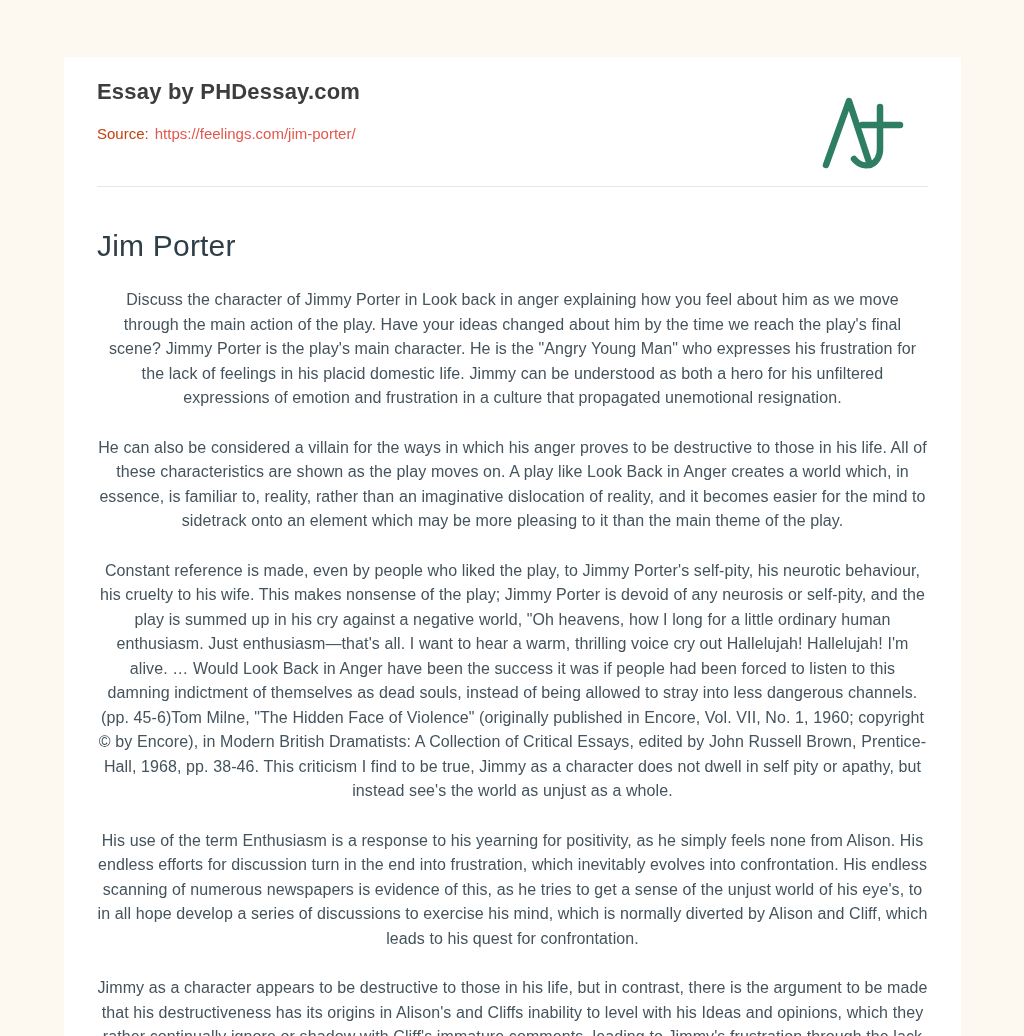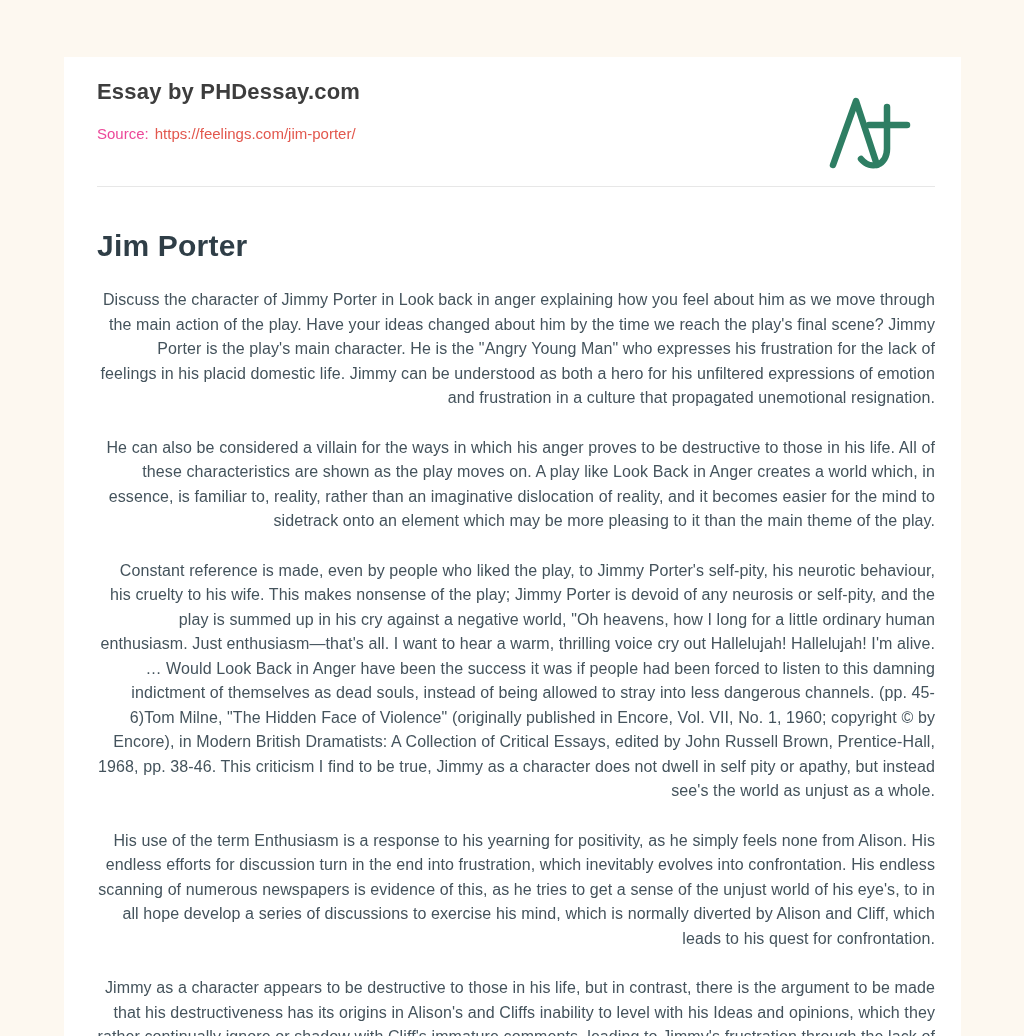--- a/index.html
+++ b/index.html
@@ -11,39 +11,39 @@
     overflow: hidden;
     position: relative;
   }
   .card {
     position: absolute;
     left: 64px;
     top: 57px;
     width: 897px;
     height: 979px;
     background: #ffffff;
-    padding: 22px 26px 0 33px;
+    padding: 22px 33px 0 33px;
     overflow: hidden;
   }
   .header {
     position: relative;
   }
   .brand {
     font-size: 22px;
     font-weight: 700;
     color: #3d3d3d;
     letter-spacing: 0.2px;
   }
   .source-line {
     margin-top: 20px;
     font-size: 15px;
     color: #9b9b9b;
   }
   .source-label {
-    color: #ec4899;
+    color: #c2410c;
     margin-right: 6px;
   }
   .source-url {
     color: #e2574d;
     text-decoration: none;
     cursor: pointer;
   }
   .logo {
     position: absolute;
     top: 12px;
@@ -52,31 +52,31 @@
     height: 92px;
   }
   .divider {
     border: none;
     border-top: 1px solid #e7e7e7;
     margin-top: 44px;
   }
   .title {
     margin-top: 42px;
     font-size: 30px;
-    font-weight: 700;
+    font-weight: 400;
     color: #2f3e47;
     letter-spacing: 0.2px;
   }
   .para {
     margin-top: 25px;
     font-size: 16px;
     line-height: 24.5px;
     color: #44535c;
     letter-spacing: 0.1px;
-    text-align: right;
+    text-align: center;
   }
 </style>
 </head>
 <body>
 
 <div class="card">
 
   <div class="header">
     <div class="header-left">
       <div class="brand">Essay by PHDessay.com</div>

